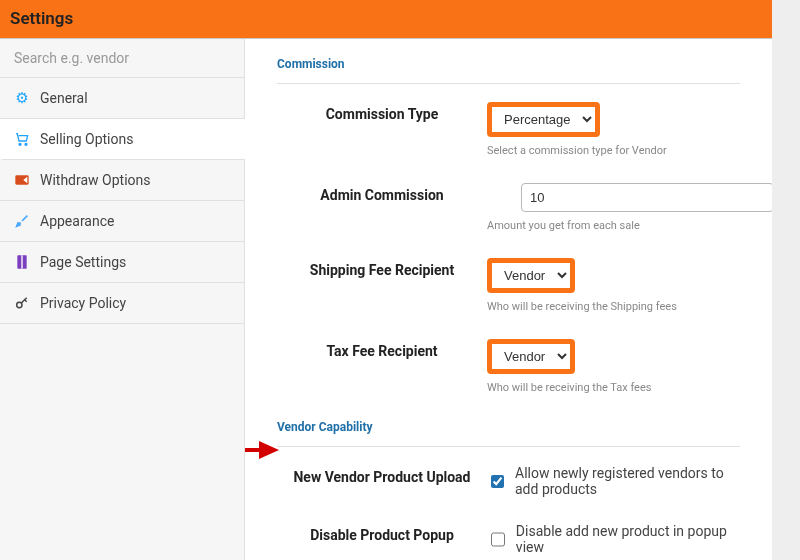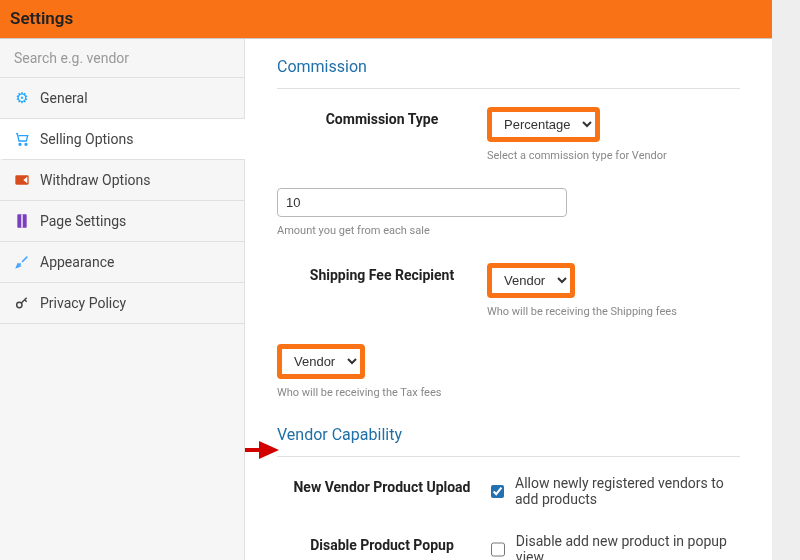--- a/index.html
+++ b/index.html
@@ -12,28 +12,28 @@
   .nav-item { display:flex; align-items:center; gap:10px; padding:12px 14px; font-size:14px; color:#444; border-bottom:1px solid #e0e0e0; cursor:pointer; background:#f6f6f6;}
   .nav-item.active { background:#fff; font-weight:400; border-left:3px solid transparent; padding-left:11px; border-bottom:1px solid #e0e0e0; position:relative; margin-right:-1px;}
   .nav-item .icon { width:16px; height:16px; display:flex; align-items:center; justify-content:center; font-size:15px;}
   .c-blue   { color:#1fa7ff; }
   .c-cart   { color:#27a3ff; }
   .c-orange { color:#d84d1d; }
   .c-purple { color:#7a3fbf; }
   .c-sky    { color:#4aa8ff; }
   .c-dark   { color:#444; }
   .content { flex:1; padding:18px 32px 0 32px; position:relative; overflow:hidden;}
-  h2.section { font-size:16px; font-weight:400; color:#1f6fa8; margin:0 0 6px 0;}
+  h2.section { font-size:12px; font-weight:700; color:#1f6fa8; margin:0 0 6px 0;}
   .section-header { border-bottom:1px solid #e0e0e0; margin-bottom:18px; padding-bottom:6px;}
   .row { display:flex; align-items:flex-start; margin-bottom:26px; }
   .row .label { width:210px; font-size:14px; font-weight:700; color:#222; padding-top:4px;text-align:center;}
   .row .control { flex:1; }
   .desc { color:#888; font-size:11px; margin-top:7px;}
   select.sel { font-size:13px; padding:4px 8px; border:5px solid #f97316; border-radius:4px; background:#fff; color:#333;}
-  input.text { width:100%; max-width:290px; font-size:13px; padding:6px 8px; border:1px solid #b8b8b8; border-radius:4px; background:#fff; color:#333;}
+  input.text { width:100%; max-width:290px; font-size:13px; padding:6px 8px; border:1px solid #b8b8b8; border-radius:4px; background:#fff; color:#333;margin-left:34px;}
   .chk-wrap { display:flex; align-items:center; gap:8px; }
   input[type=checkbox] { width:15px; height:15px; accent-color:#2271b1; }
   .chk-label { font-size:14px; color:#444; }
   
   .arrow { position:absolute; left:-58px; top:399px; width:92px; height:24px; pointer-events:none;}
 </style>
 </head>
 <body>
 
 <div class="wrap">
@@ -60,36 +60,36 @@
       <div class="nav-item">
         <span class="icon c-orange">
           <svg width="16" height="14" viewBox="0 0 24 20">
               <rect x="2" y="3" width="20" height="14" rx="2" fill="#d84d1d"></rect>
               <path d="M14 10l6-5v10z" fill="#fff"></path>
             </svg>
         </span>
         <span>Withdraw Options</span>
       </div>
       <div class="nav-item">
+        <span class="icon c-sky">
+          <svg width="16" height="16" viewBox="0 0 24 24" fill="none" stroke="#4aa8ff" stroke-width="2.5">
+              <path d="M4 20l6-6M20 4l-8 8"></path>
+              <path d="M4 20l2-5 3 3-5 2z" fill="#4aa8ff"></path>
+            </svg>
+        </span>
+        <span>Appearance</span>
+      </div>
+      <div class="nav-item">
         <span class="icon c-purple">
           <svg width="14" height="16" viewBox="0 0 20 24">
               <rect x="3" y="2" width="14" height="20" rx="1" fill="#7a3fbf"></rect>
               <rect x="9" y="2" width="2" height="20" fill="#fff"></rect>
             </svg>
         </span>
         <span>Page Settings</span>
-      </div>
-      <div class="nav-item">
-        <span class="icon c-sky">
-          <svg width="16" height="16" viewBox="0 0 24 24" fill="none" stroke="#4aa8ff" stroke-width="2.5">
-              <path d="M4 20l6-6M20 4l-8 8"></path>
-              <path d="M4 20l2-5 3 3-5 2z" fill="#4aa8ff"></path>
-            </svg>
-        </span>
-        <span>Appearance</span>
       </div>
       <div class="nav-item">
         <span class="icon c-dark">
           <svg width="16" height="16" viewBox="0 0 24 24" fill="none" stroke="#444" stroke-width="2.2">
               <circle cx="8" cy="15" r="4"></circle>
               <path d="M11 12l8-8M16 7l3 3"></path>
             </svg>
         </span>
         <span>Privacy Policy</span>
       </div>
@@ -110,37 +110,39 @@
         <div class="label">Commission Type</div>
         <div class="control">
           <select class="sel">
             <option>Percentage</option>
           </select>
           <div class="desc">Select a commission type for Vendor</div>
         </div>
       </div>
 
       <div class="row">
+        <div class="label">Admin Commission</div>
         <div class="control">
           <input class="text" type="text" value="10" style="">
           <div class="desc">Amount you get from each sale</div>
         </div>
       </div>
 
       <div class="row">
         <div class="label">Shipping Fee Recipient</div>
         <div class="control">
           <select class="sel">
             <option>Vendor</option>
           </select>
           <div class="desc">Who will be receiving the Shipping fees</div>
         </div>
       </div>
 
       <div class="row">
+        <div class="label">Tax Fee Recipient</div>
         <div class="control">
           <select class="sel">
             <option>Vendor</option>
           </select>
           <div class="desc">Who will be receiving the Tax fees</div>
         </div>
       </div>
 
       <div class="section-header" style="margin-top:10px;">
         <h2 class="section">Vendor Capability</h2>

